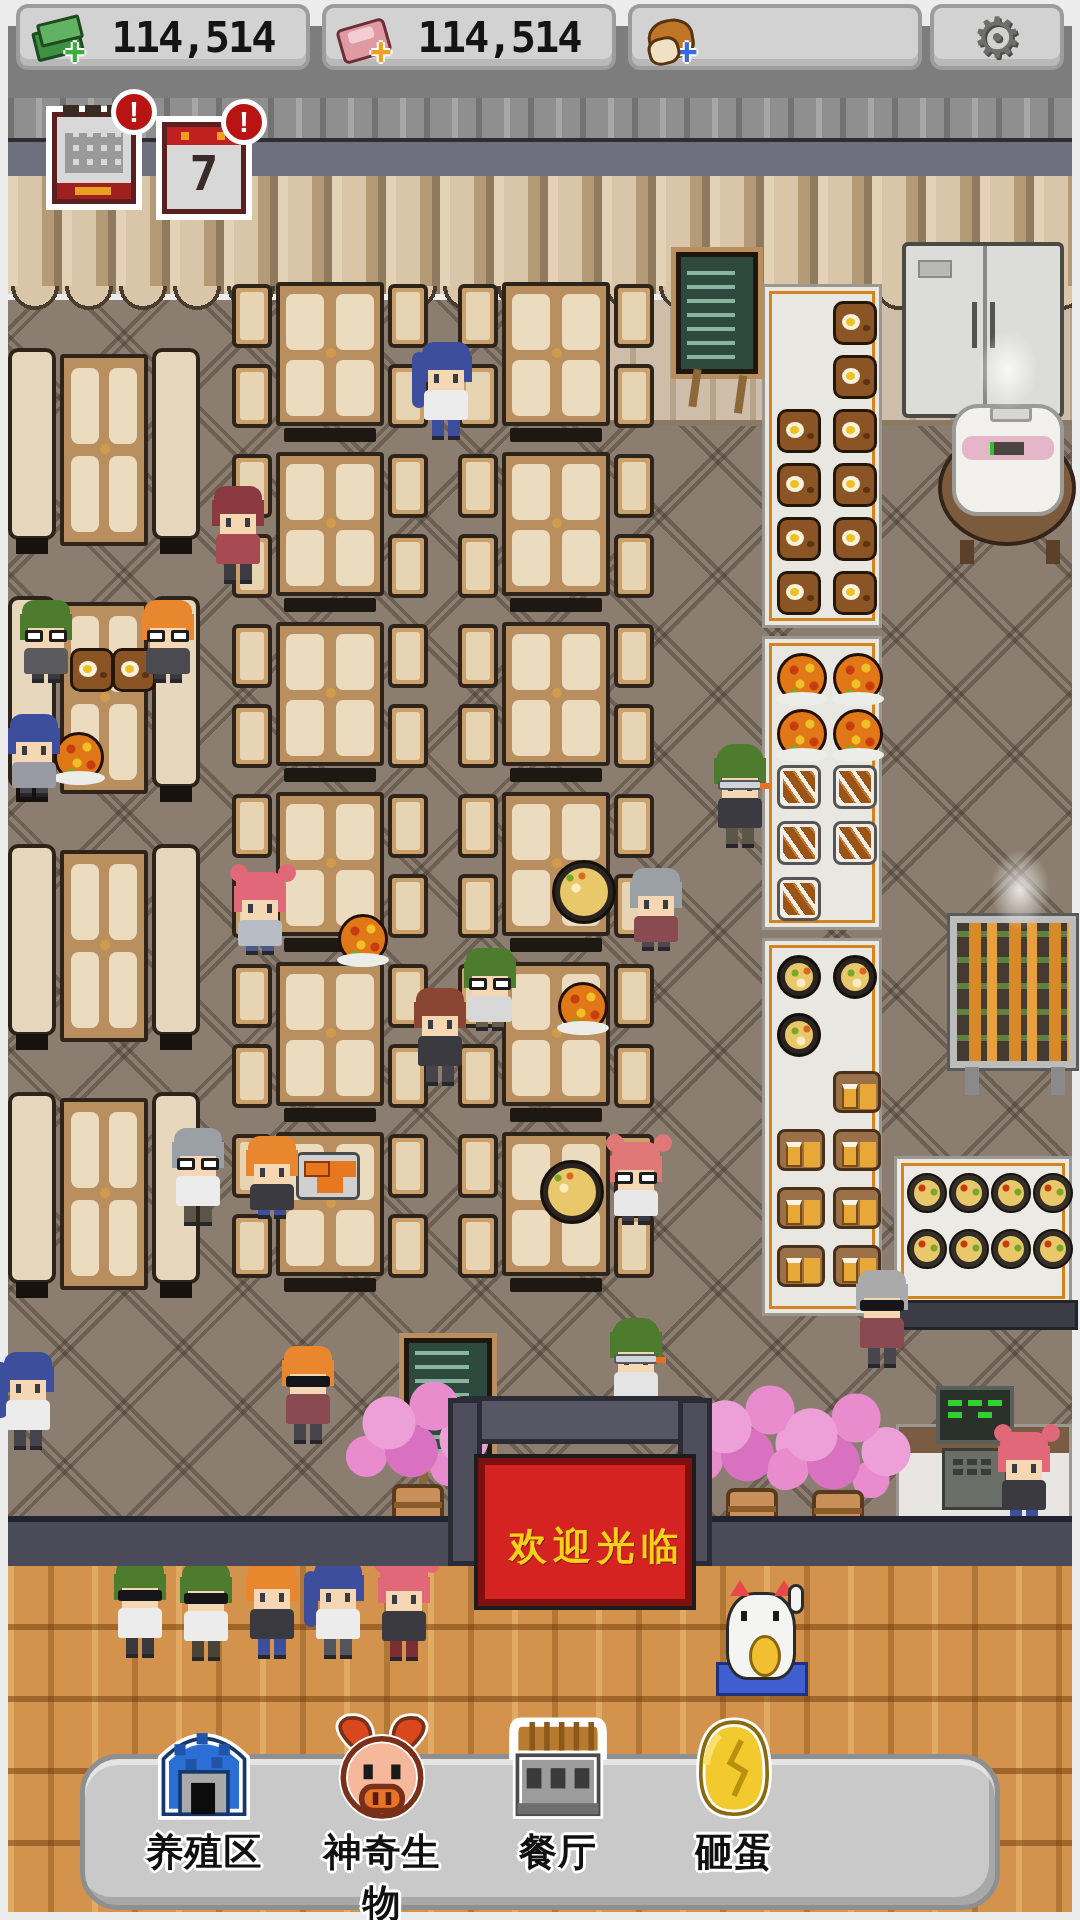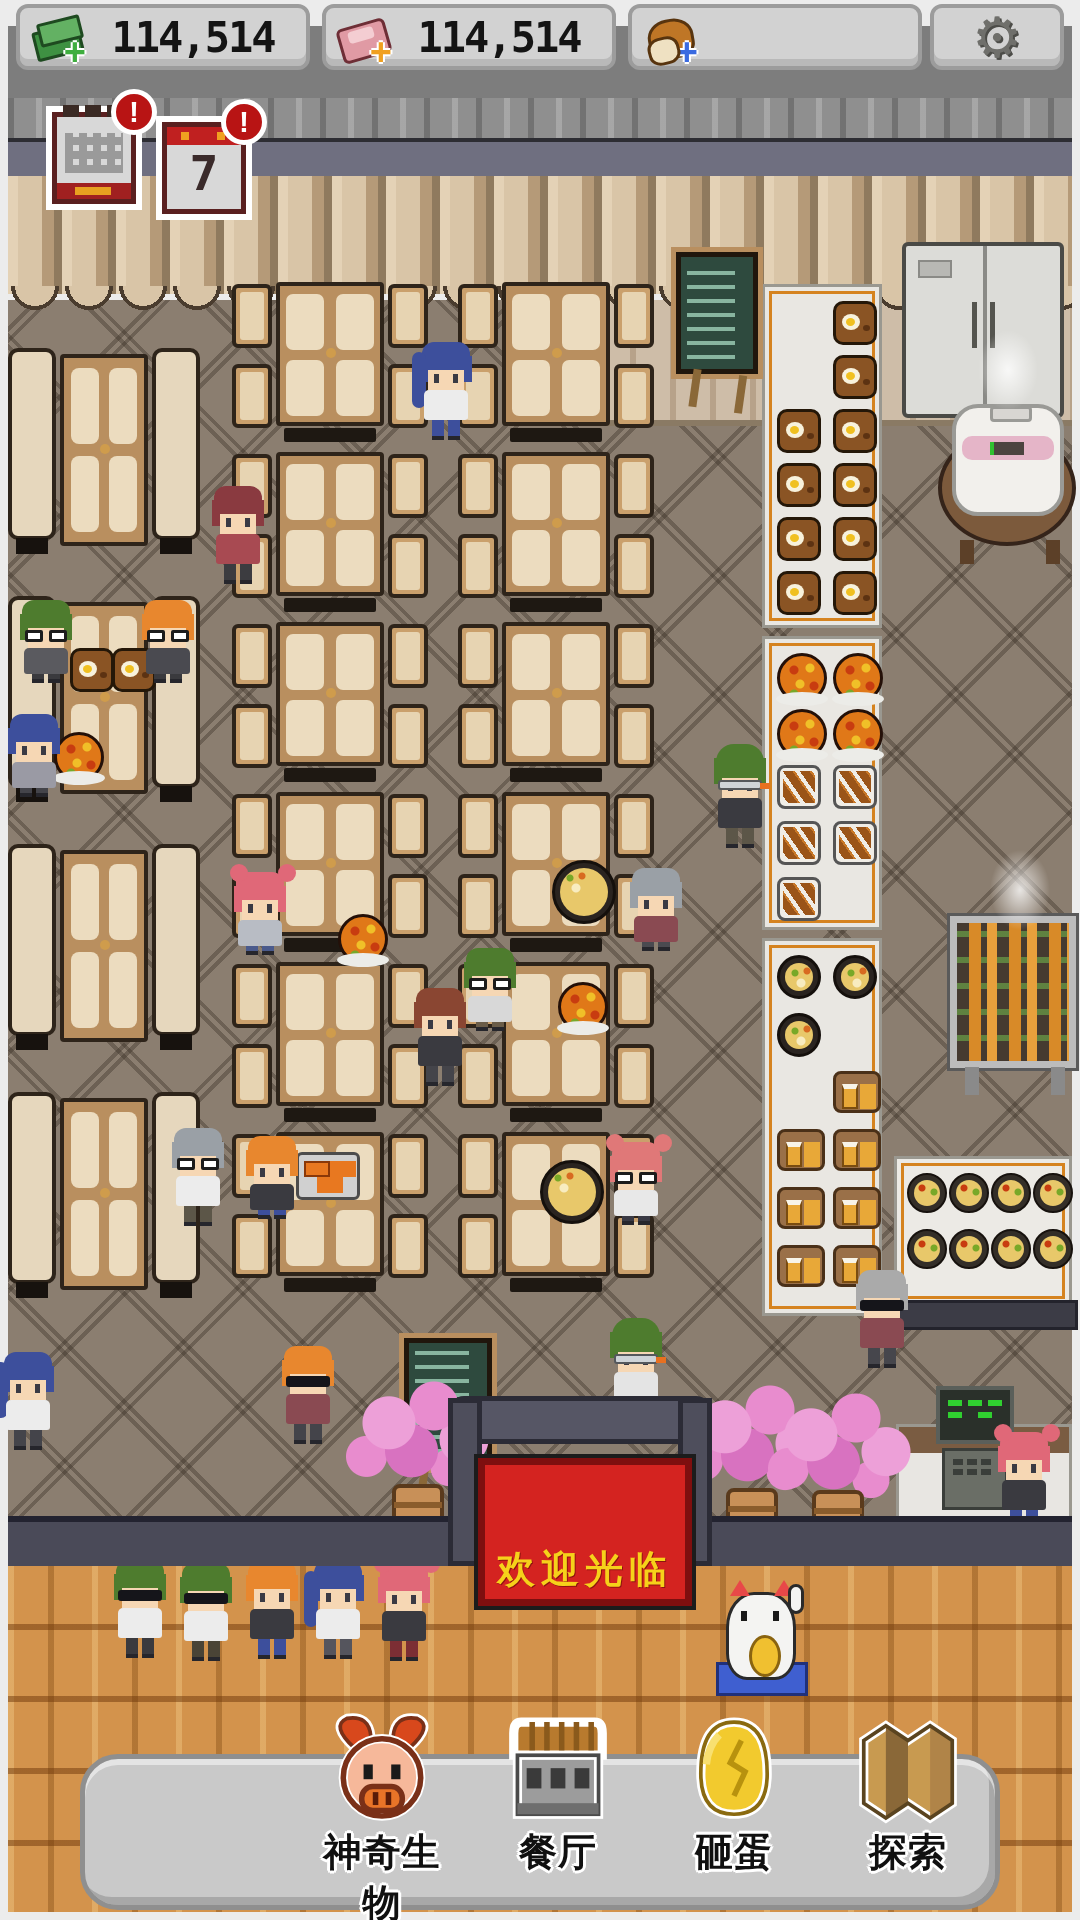--- a/index.html
+++ b/index.html
@@ -139,21 +139,21 @@
   .plant .pot{position:absolute;width:52px;height:72px;background:#c89058;border:4px solid #5a3a1c;border-radius:8px 8px 14px 14px;box-sizing:border-box;}
   .plant .pot::before{content:"";position:absolute;left:-2px;top:14px;width:48px;height:6px;background:#8a5c2c;}
   .plant .fol{position:absolute;width:150px;height:112px;
         background:radial-gradient(circle at 30% 40%,#eda0d8 0 26px,transparent 27px),radial-gradient(circle at 60% 25%,#e88cce 0 24px,transparent 25px),
         radial-gradient(circle at 80% 55%,#eda0d8 0 24px,transparent 25px),radial-gradient(circle at 45% 65%,#d872c0 0 26px,transparent 27px),
         radial-gradient(circle at 15% 70%,#e88cce 0 20px,transparent 21px),radial-gradient(circle at 70% 80%,#e88cce 0 18px,transparent 19px);}
   
   .arch-beam{position:absolute;left:448px;top:1396px;width:264px;height:48px;background:#565665;border:5px solid #2b2b36;border-radius:16px 16px 0 0;box-sizing:border-box;z-index:41;}
   .pillar{position:absolute;top:1398px;width:34px;height:168px;background:#4e4e5c;border:5px solid #2b2b36;box-sizing:border-box;z-index:41;}
   .banner{position:absolute;left:478px;top:1458px;width:214px;height:148px;background:#d42320;border:7px solid #7e0f0f;box-shadow:0 0 0 4px #1c1c1c;box-sizing:border-box;z-index:45;
-        display:flex;align-items:flex-end;justify-content:center;padding-bottom:4px;}
+        display:flex;align-items:flex-end;justify-content:flex-end;padding-bottom:27px;}
   .banner span{color:#f6d11a;font-size:38px;font-weight:700;letter-spacing:6px;text-shadow:1px 1px 0 #8e1410;}
   .cat{position:absolute;left:724px;top:1578px;width:76px;height:112px;z-index:45;}
   .cat .mat{position:absolute;left:-8px;bottom:-6px;width:92px;height:34px;background:#3f5fd0;border:3px solid #20307a;box-sizing:border-box;}
   .cat .body{position:absolute;left:2px;top:14px;width:70px;height:88px;background:#f4f4f2;border:3px solid #2a2a2a;border-radius:40% 40% 30% 30%;box-sizing:border-box;}
   .cat .body::before{content:"";position:absolute;left:12px;top:16px;width:6px;height:10px;background:#1a1a1a;box-shadow:32px 0 #1a1a1a;}
   .cat .body::after{content:"";position:absolute;left:20px;top:40px;width:26px;height:36px;background:#f0c030;border:3px solid #8a6410;border-radius:50%;}
   .cat .ear{position:absolute;top:2px;width:0;height:0;border-left:10px solid transparent;border-right:10px solid transparent;border-bottom:16px solid #e84848;}
   .cat .paw{position:absolute;right:-4px;top:6px;width:16px;height:30px;background:#f4f4f2;border:3px solid #2a2a2a;border-radius:8px;box-sizing:border-box;}
   
   .char{position:absolute;width:56px;z-index:30;}
@@ -710,20 +710,34 @@
     <div class="badge">!</div>
   </div>
   <div class="cal cal-day">
     <div class="head"></div>
     <div class="num">7</div>
     <div class="badge">!</div>
   </div>
 
 
   <div class="toolbar">
+    <div class="tool-btn" style="left:44px;">
+      <svg viewBox="0 0 64 64">
+        <path d="M10 26 Q32 4 54 26 L54 56 L10 56 Z" fill="#2b6fd6" stroke="#fff" stroke-width="6"></path>
+        <path d="M10 26 Q32 4 54 26 L54 56 L10 56 Z" fill="none" stroke="#14386e" stroke-width="2"></path>
+        <rect x="16" y="18" width="6" height="6" fill="#1f54a8"></rect>
+          <rect x="28" y="12" width="6" height="6" fill="#1f54a8"></rect>
+        <rect x="40" y="18" width="6" height="6" fill="#1f54a8"></rect>
+          <rect x="22" y="26" width="6" height="6" fill="#1f54a8"></rect>
+          <rect x="36" y="25" width="6" height="6" fill="#1f54a8"></rect>
+        <rect x="19" y="33" width="26" height="23" fill="#a9a9a9" stroke="#14386e" stroke-width="2"></rect>
+        <rect x="25" y="39" width="13" height="17" fill="#0c0c0c"></rect>
+      </svg>
+      <div class="tool-label">养殖区</div>
+    </div>
     <div class="tool-btn" style="left:222px;">
       <svg viewBox="0 0 64 64">
         <path d="M17 20 Q4 8 13 4 Q25 2 26 14 Z" fill="#d8481c" stroke="#fff" stroke-width="5"></path>
         <path d="M47 20 Q60 8 51 4 Q39 2 38 14 Z" fill="#d8481c" stroke="#fff" stroke-width="5"></path>
         <path d="M17 20 Q4 8 13 4 Q25 2 26 14 Z" fill="#d8481c" stroke="#7a3018" stroke-width="2"></path>
         <path d="M47 20 Q60 8 51 4 Q39 2 38 14 Z" fill="#d8481c" stroke="#7a3018" stroke-width="2"></path>
         <circle cx="32" cy="36" r="21" fill="#f6b89a" stroke="#fff" stroke-width="5"></circle>
         <circle cx="32" cy="36" r="21" fill="none" stroke="#7a3018" stroke-width="3"></circle>
         <rect x="22" y="29" width="5" height="8" fill="#1a1a1a"></rect>
           <rect x="37" y="29" width="5" height="8" fill="#1a1a1a"></rect>
@@ -748,23 +762,14 @@
     </div>
     <div class="tool-btn" style="left:574px;">
       <svg viewBox="0 0 64 64">
         <path d="M32 6 Q50 6 50 34 Q50 56 32 56 Q14 56 14 34 Q14 6 32 6 Z" fill="#f2ca2e" stroke="#fff" stroke-width="5"></path>
         <path d="M32 6 Q50 6 50 34 Q50 56 32 56 Q14 56 14 34 Q14 6 32 6 Z" fill="none" stroke="#8a6a10" stroke-width="2"></path>
         <path d="M36 16 L30 28 L38 33 L32 46" stroke="#b8920e" stroke-width="3" fill="none"></path>
         <path d="M24 13 Q18 19 17 29" stroke="#f8e070" stroke-width="4" fill="none"></path>
       </svg>
       <div class="tool-label">砸蛋</div>
     </div>
-    <div class="tool-btn" style="left:748px;">
-      <svg viewBox="0 0 64 64">
-        <path d="M8 16 L20 8 L32 16 L44 8 L56 16 L56 50 L44 58 L32 50 L20 58 L8 50 Z" fill="#c89a50" stroke="#fff" stroke-width="5"></path>
-        <path d="M20 8 L32 16 L32 50 L20 58 Z" fill="#8a6838"></path>
-        <path d="M44 8 L56 16 L56 50 L44 58 Z" fill="#b08448"></path>
-        <path d="M8 16 L20 8 L32 16 L44 8 L56 16 L56 50 L44 58 L32 50 L20 58 L8 50 Z" fill="none" stroke="#5a4420" stroke-width="2"></path>
-      </svg>
-      <div class="tool-label">探索</div>
-    </div>
   </div>
 </div>
 
 </body></html>

